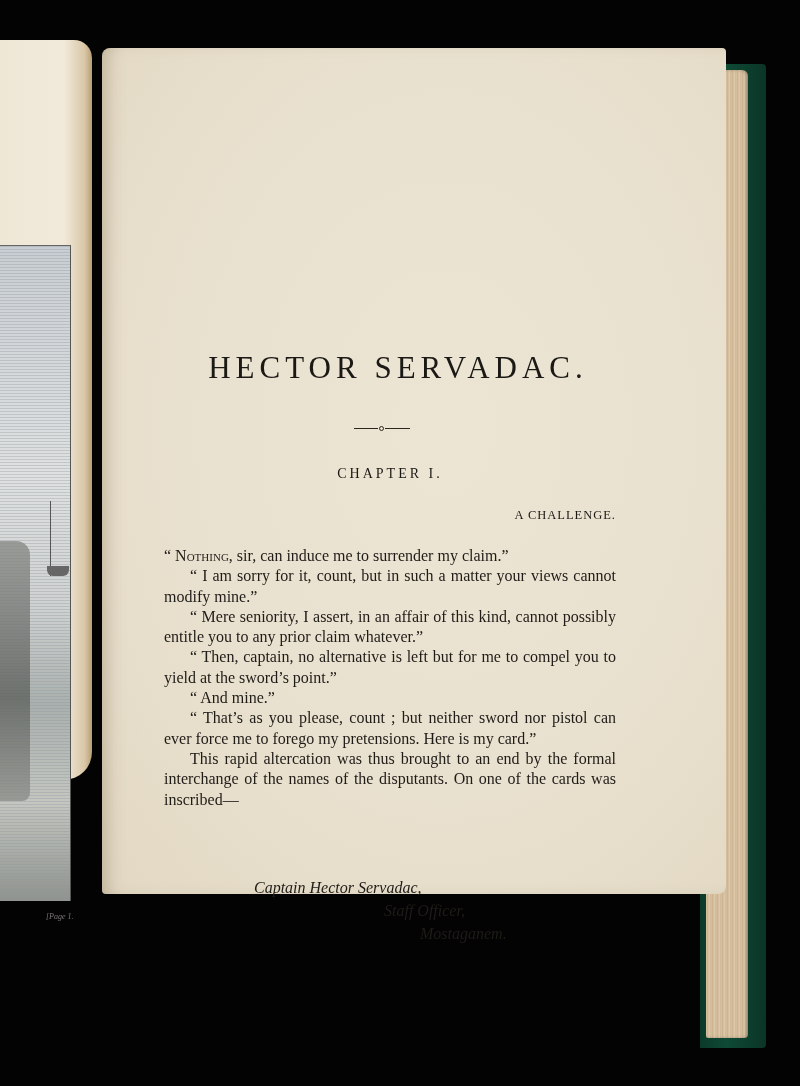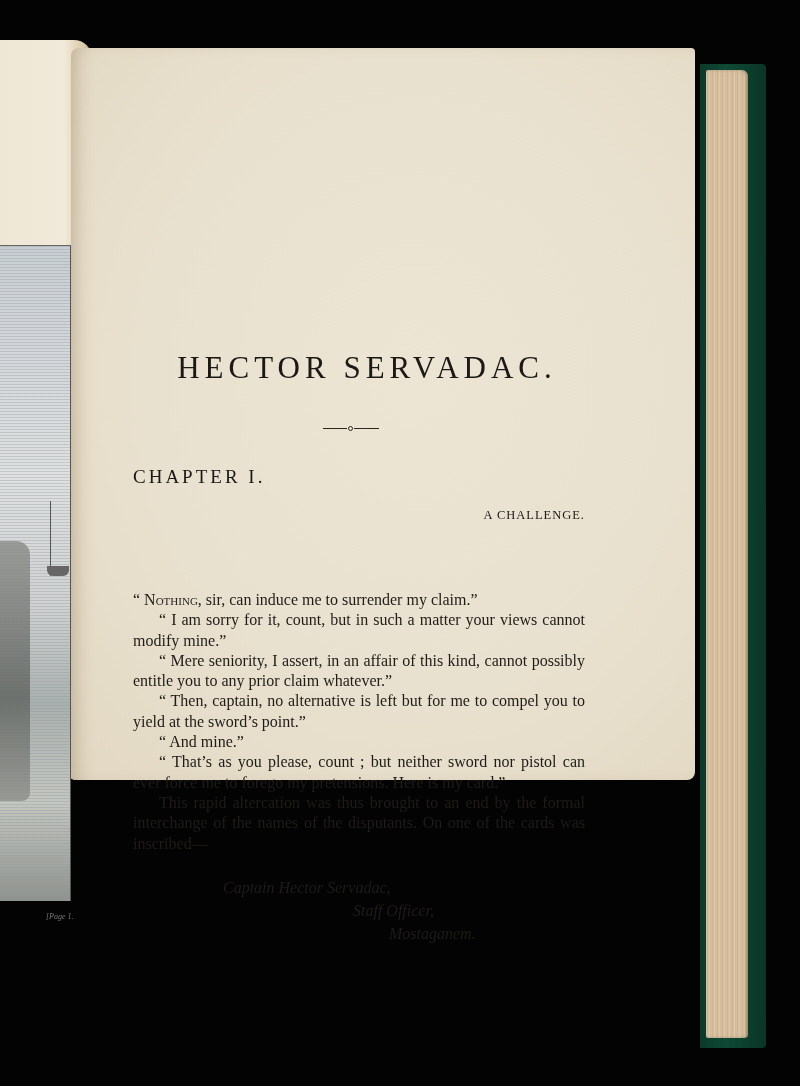--- a/index.html
+++ b/index.html
@@ -49,50 +49,50 @@
     .plate .ship::after {
       content: ""; position: absolute; left: -4px; bottom: 0; width: 22px; height: 10px;
       background: #666; border-radius: 0 0 6px 6px;
     }
     .plate-caption {
       position: absolute; left: 46px; top: 872px;
       font-size: 8px; font-style: italic; color: #7b7a76;
     }
     
     .right-page {
-      position: absolute; left: 71px; top: 48px; width: 624px; height: 732px;
+      position: absolute; left: 102px; top: 48px; width: 624px; height: 846px;
       background: radial-gradient(ellipse at 55% 45%, #ede5d3 0%, #e9e1cf 55%, #e2d8c3 100%);
       border-radius: 8px 4px 8px 4px;
       box-shadow: inset 14px 0 18px -10px rgba(120,95,60,0.35);
     }
     .page-content { position: absolute; left: 62px; top: 0; width: 452px; color: #1f1c18; }
     .title {
       position: absolute; top: 302px; left: 24px; width: 420px;
       text-align: center; font-size: 31px; letter-spacing: 5px; font-weight: normal;
       margin: 0; color: #1b1915;
     }
     .ornament {
       position: absolute; top: 378px; left: 190px; width: 56px; height: 6px;
     }
     .ornament .line { position: absolute; top: 2px; height: 1px; background: #2a2620; }
     .ornament .dot { position: absolute; top: 0; left: 25px; width: 5px; height: 5px; border: 1px solid #2a2620; border-radius: 50%; box-sizing: border-box; }
     .chapter {
       position: absolute; top: 418px; left: 0; width: 452px;
-      text-align: left; font-size: 19px; letter-spacing: 3px; color: #1b1915;
+      text-align: center; font-size: 14px; letter-spacing: 3px; color: #1b1915;
     }
     .subtitle {
       position: absolute; top: 460px; left: 0; width: 452px;
       text-align: right; font-size: 12.5px; letter-spacing: 1px; color: #1b1915;
     }
     .body-text {
       position: absolute; top: 498px; left: 0; width: 452px;
       font-size: 16px; line-height: 20.3px; text-align: justify; color: #1f1c18;
     }
     .body-text p { margin: 0; text-indent: 26px; }
-    .body-text p.first { text-indent: 0; margin-top: 44px; }
+    .body-text p.first { text-indent: 0; }
     .smallcaps { font-variant: small-caps; }
     .signature {
       position: absolute; top: 828px; left: 0; width: 452px;
       font-style: italic; font-size: 16px; line-height: 23px; color: #1f1c18;
     }
     .signature .l1 { padding-left: 90px; display: block; }
     .signature .l2 { padding-left: 220px; display: block; }
     .signature .l3 { padding-left: 256px; display: block; }
   </style>
 </head>

